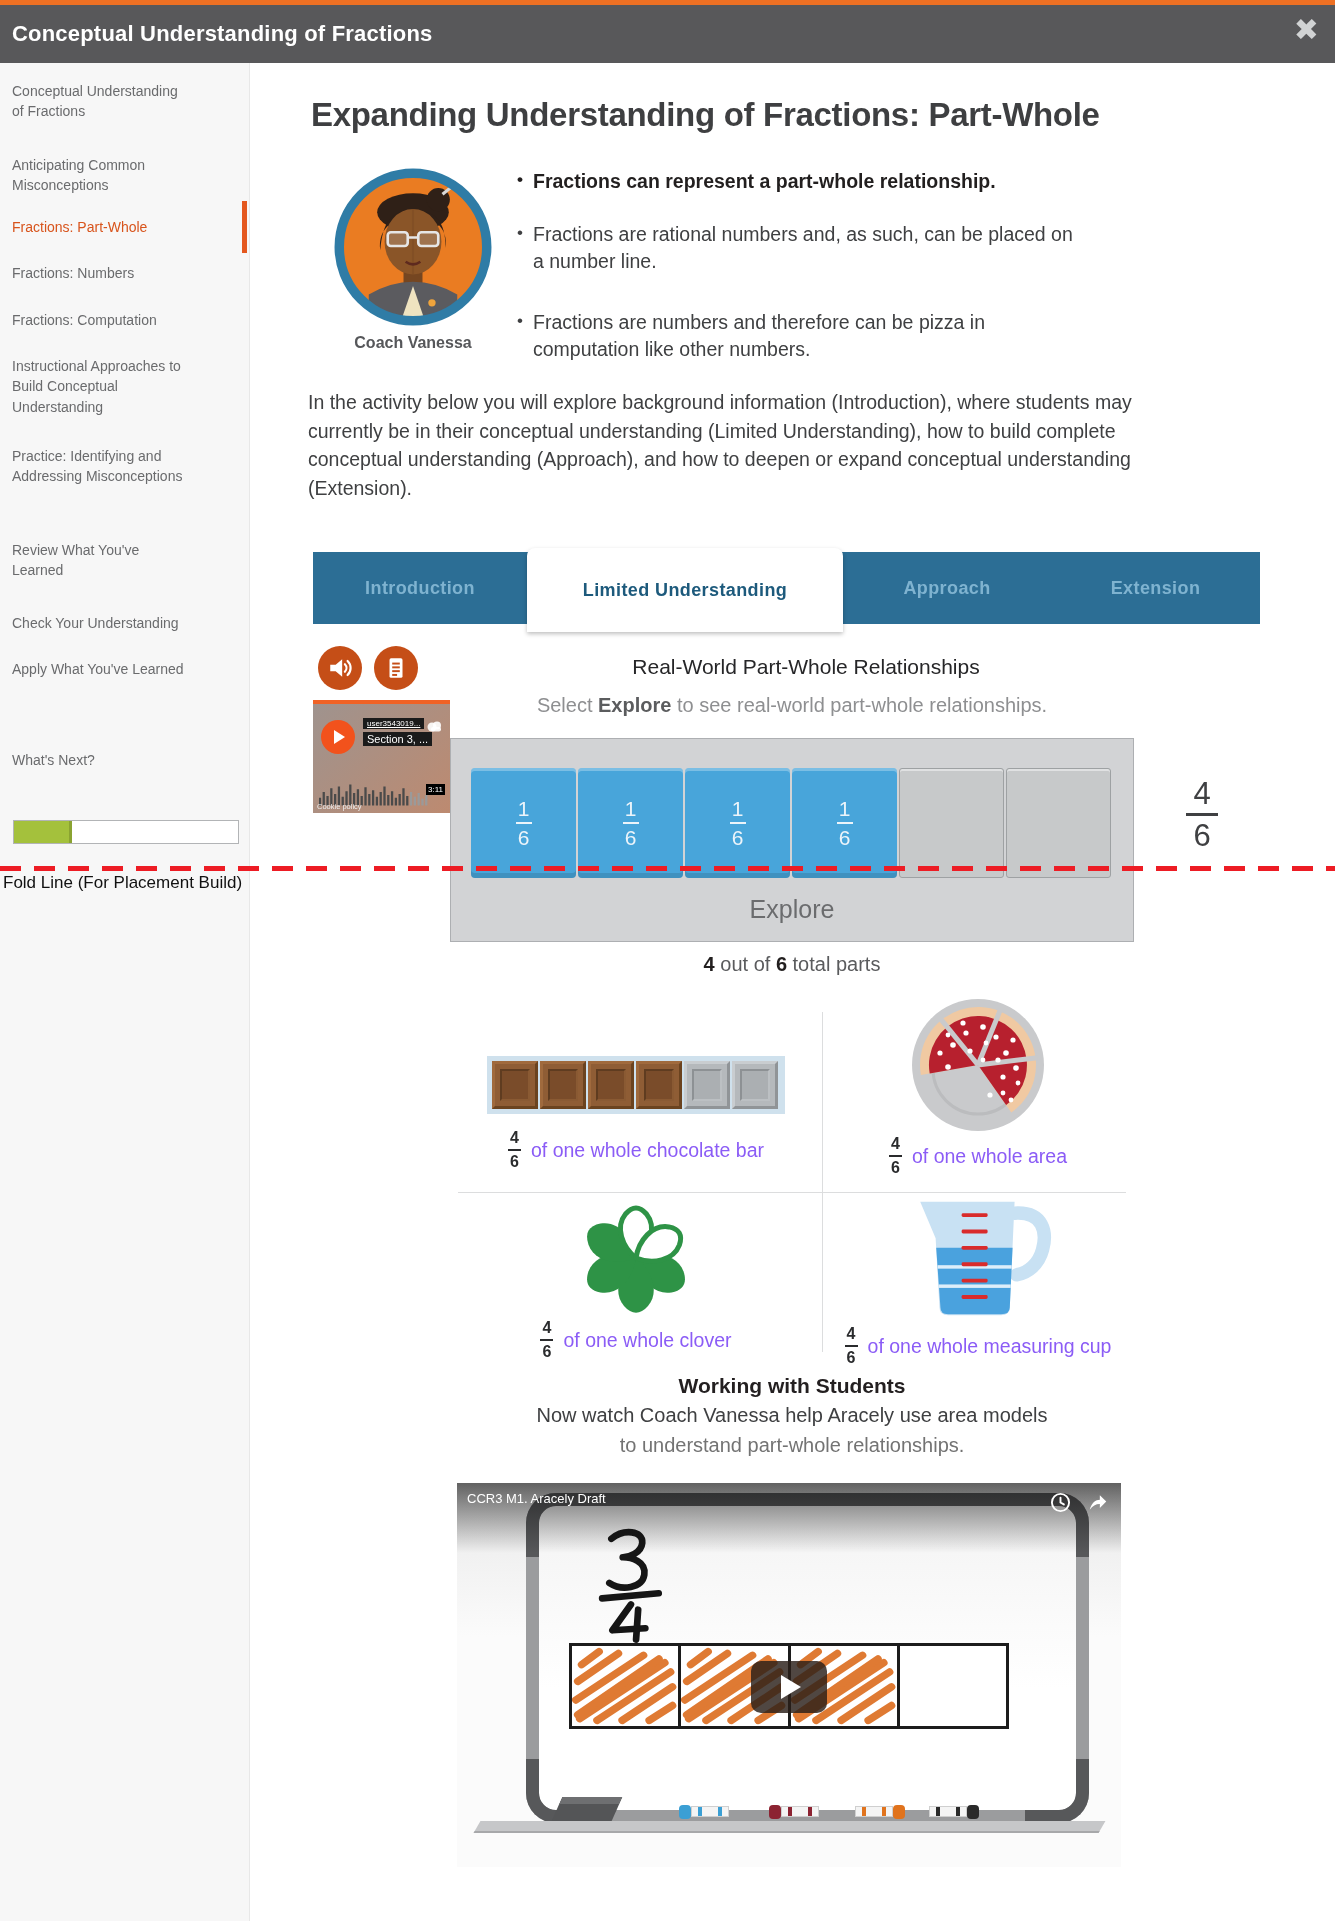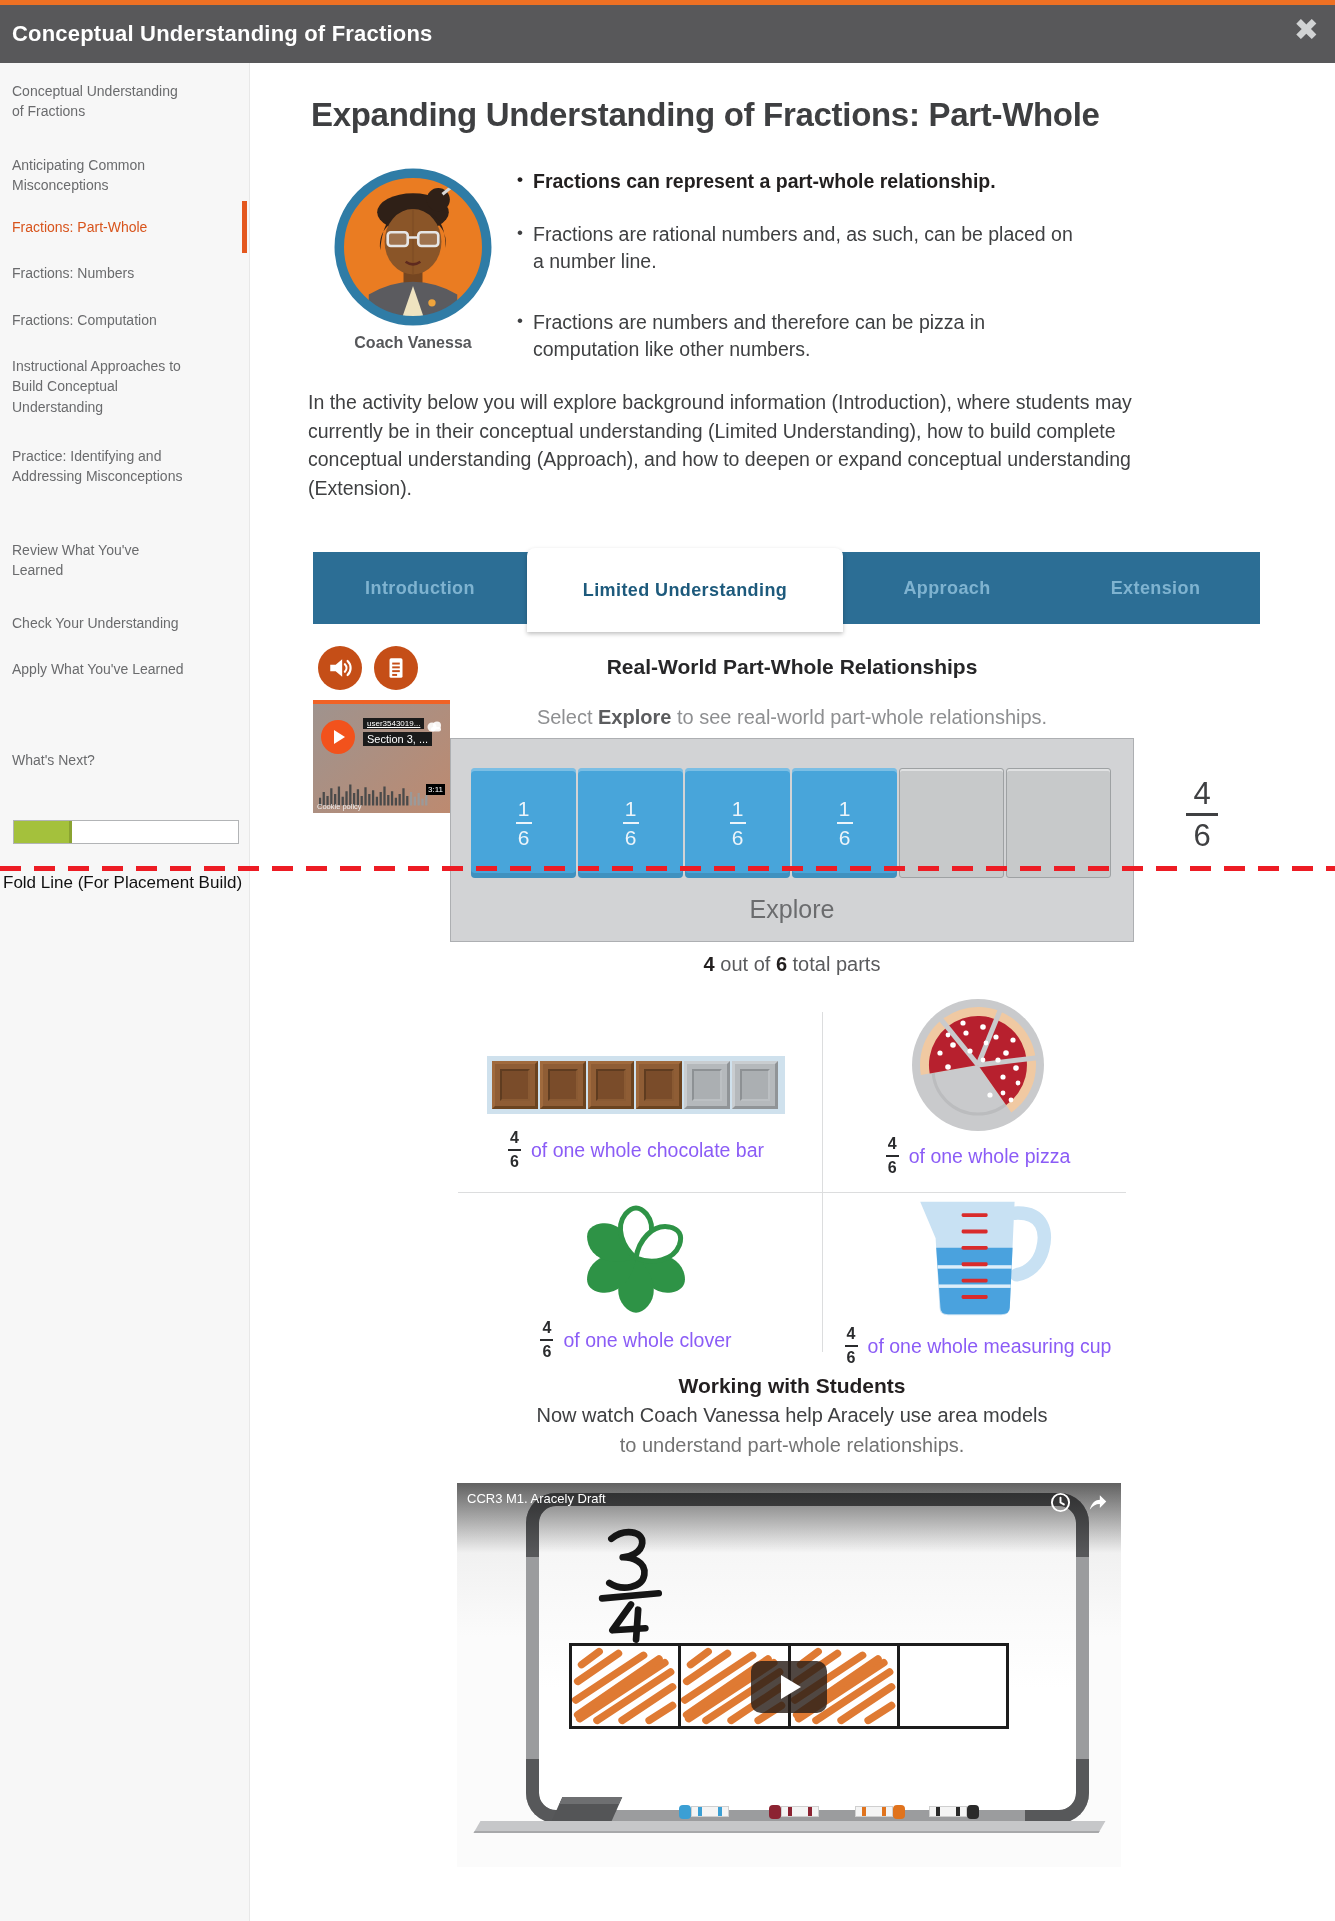--- a/index.html
+++ b/index.html
@@ -49,22 +49,22 @@
   .scplay .tri { width:0; height:0; border-left:11px solid #fff; border-top:7px solid transparent; border-bottom:7px solid transparent; margin-left:3px; }
   .sclabel { position:absolute; left:50px; background:#1b1b1b; color:#fff; padding:1px 4px; white-space:nowrap; }
   .scuser { top:14px; font-size:8px; text-decoration:underline; cursor:pointer; }
   .sctrack { top:28px; font-size:11px; cursor:pointer; }
   .sccloud { position:absolute; right:6px; top:16px; }
   .scwave { position:absolute; left:6px; top:78px; }
   .sctime { position:absolute; right:5px; top:80px; background:#000; color:#fff; font-size:8px; padding:1px 2px; }
   .sccookie { position:absolute; left:4px; bottom:2px; font-size:7.5px; color:#eee; cursor:pointer; }
 
   
-  .actheading { position:absolute; left:450px; top:655px; width:684px; text-align:center; font-size:21px; font-weight:bold; color:#262628; }
-  .actinstr { position:absolute; left:450px; top:694px; width:684px; text-align:center; font-size:20px; color:#8e8f91;margin-top:12px; }
+  .actheading { position:absolute; left:464px; top:655px; width:684px; text-align:center; font-size:21px; font-weight:normal; color:#262628; }
+  .actinstr { position:absolute; left:450px; top:694px; width:684px; text-align:center; font-size:20px; color:#8e8f91; }
   .actinstr b { color:#5b5c5e; }
   .fcontainer { position:absolute; left:450px; top:738px; width:684px; height:204px; background:#d2d3d5; border:1px solid #adafb2; }
   .fbar { position:absolute; left:20px; top:29px; display:flex; gap:2px; }
   .fcell { width:105px; height:110px; display:flex; align-items:center; justify-content:center; }
   .fcell.blue { background:#48a5da; border-radius:4px; box-shadow:inset 0 3px 0 rgba(255,255,255,.28), inset 0 -5px 0 rgba(0,0,0,.12); cursor:pointer; }
   .fcell.gray { background:#c7c9ca; border:1px solid #9ea1a3; border-radius:3px; box-shadow:inset 0 2px 0 rgba(255,255,255,.45); }
   .frac { display:inline-flex; flex-direction:column; align-items:center; line-height:1; }
   .frac .fbarline { height:2px; background:currentColor; margin:3px 0; }
   .tilefrac { color:#ecf4fa; font-size:21px; }
   .tilefrac .fbarline { width:16px; }
@@ -340,21 +340,21 @@
             <circle cx="33" cy="35" r="2.4"></circle>
         </g>
       </svg>
     </div>
     <div class="exlabel exl2">
       <span class="frac exfrac">
           <span>4</span>
           <span class="fbarline"></span>
           <span>6</span>
         </span>
-      <span class="extext">of one whole pizza</span>
+      <span class="extext">of one whole area</span>
     </div>
 
     <div class="figclover">
       <svg width="130" height="122" viewBox="-65 -62 130 122">
         <g>
           <path transform="rotate(120)" d="M0,0 C-16,-12 -24,-34 -12,-48 C-4,-57 4,-57 12,-48 C24,-34 16,-12 0,0 Z" fill="#2e9346"></path>
           <path transform="rotate(180)" d="M0,0 C-16,-12 -24,-34 -12,-48 C-4,-57 4,-57 12,-48 C24,-34 16,-12 0,0 Z" fill="#2e9346"></path>
           <path transform="rotate(240)" d="M0,0 C-16,-12 -24,-34 -12,-48 C-4,-57 4,-57 12,-48 C24,-34 16,-12 0,0 Z" fill="#2e9346"></path>
           <path transform="rotate(300)" d="M0,0 C-16,-12 -24,-34 -12,-48 C-4,-57 4,-57 12,-48 C24,-34 16,-12 0,0 Z" fill="#2e9346"></path>
           <path transform="rotate(0)" d="M0,0 C-14,-11 -21,-31 -10.5,-44 C-3.5,-52 3.5,-52 10.5,-44 C21,-31 14,-11 0,0 Z" fill="#fff" stroke="#2e9346" stroke-width="5"></path>

